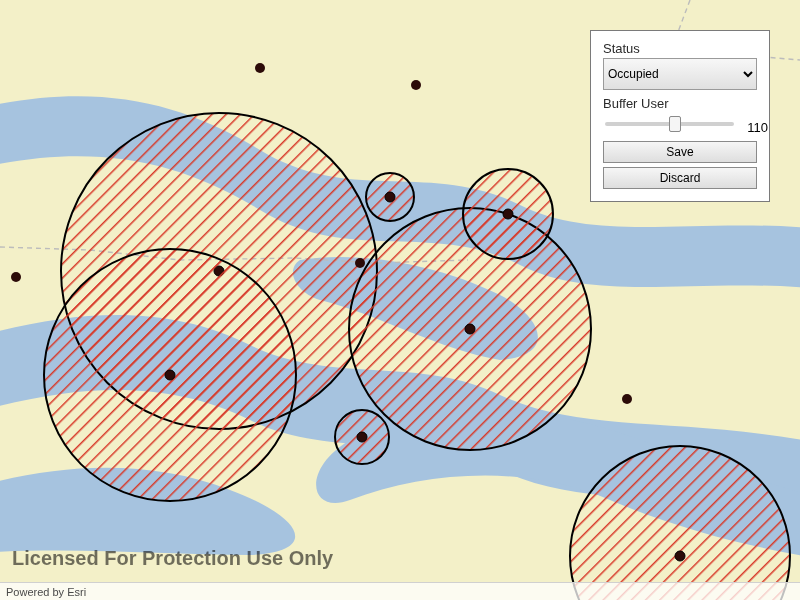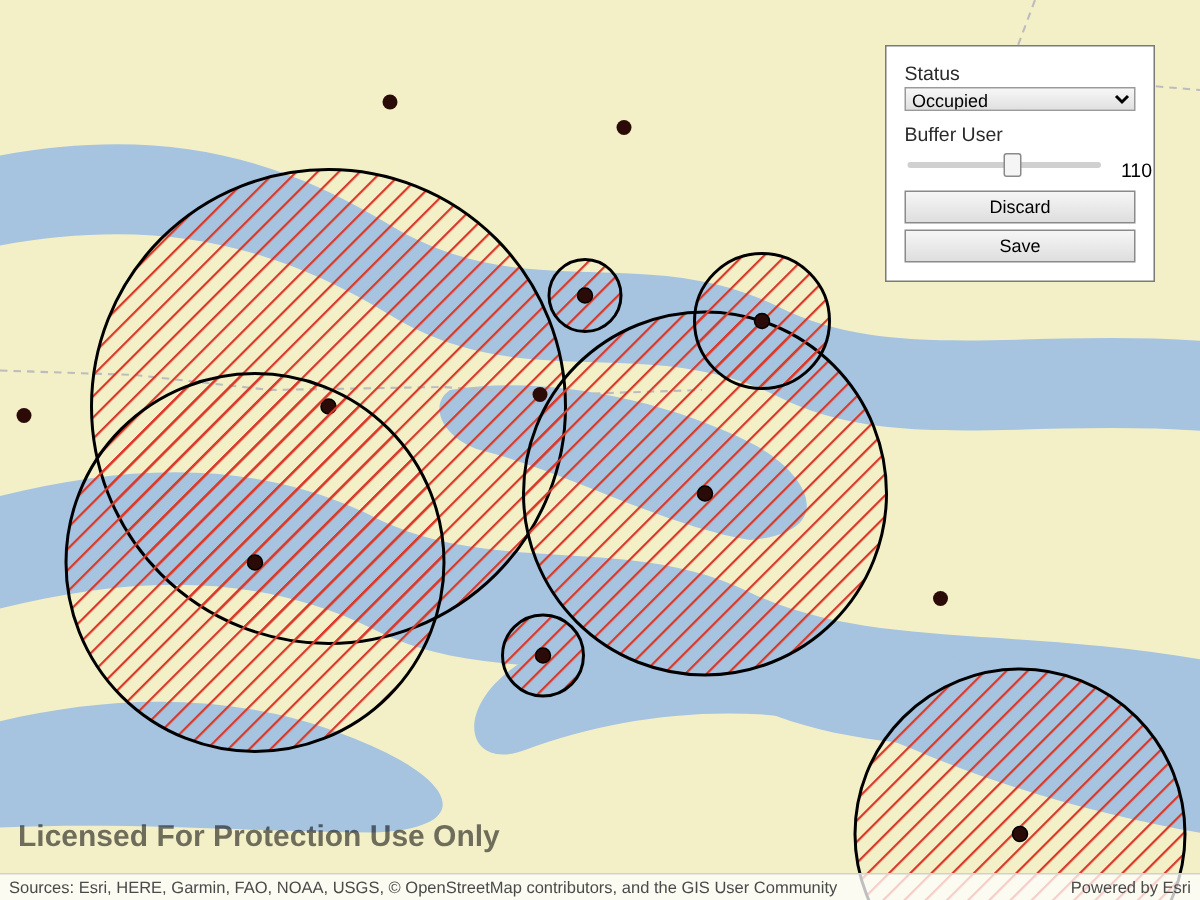--- a/index.html
+++ b/index.html
@@ -4,21 +4,21 @@
 <style>
   html,body{margin:0;padding:0;width:800px;height:600px;overflow:hidden;font-family:"Segoe UI",Arial,sans-serif;background:#f3f0c8}
   .app{position:relative;width:800px;height:600px}
   .map{position:absolute;inset:0;overflow:hidden;background:#f3f0c8}
   svg.map-svg{position:absolute;top:0;left:0}
   .watermark{position:absolute;left:12px;bottom:30px;font-size:20px;font-weight:600;color:rgba(0,0,0,0.55);user-select:none}
   .attribution{position:absolute;left:0;right:0;bottom:0;height:18px;background:rgba(255,255,255,0.75);font-size:11px;color:#4a4a4a;display:flex;justify-content:space-between;align-items:center;padding:0 6px;box-sizing:border-box;border-top:1px solid #d0d0d0}
   .panel{position:absolute;top:30px;right:30px;width:180px;background:#fff;border:1px solid #7a7a7a;padding:10px 12px 12px 12px;box-sizing:border-box}
   .panel label{display:block;font-size:13px;color:#2a2a2a;margin:0 0 2px 0}
   .panel .row{margin-bottom:6px}
-  .panel select{width:100%;font-size:12px;height:16px;border:1px solid #9a9a9a;background:linear-gradient(#f7f7f7,#e0e0e0);box-sizing:border-box}
+  .panel select{width:100%;font-size:12px;height:32px;border:1px solid #9a9a9a;background:linear-gradient(#f7f7f7,#e0e0e0);box-sizing:border-box}
   .slider-row{display:flex;align-items:flex-end;gap:6px;margin-bottom:6px}
   .slider-row input[type=range]{flex:1;height:18px}
   .slider-row .val{font-size:13px;min-width:26px;text-align:right}
   .panel button{display:block;width:100%;height:22px;font-size:12px;margin-top:4px;border:1px solid #8a8a8a;background:linear-gradient(#f6f6f6,#dedede);cursor:pointer}
   input[type=range]{-webkit-appearance:none;background:transparent}
   input[type=range]::-webkit-slider-runnable-track{height:4px;background:#d0d0d0;border-radius:2px}
   input[type=range]::-webkit-slider-thumb{-webkit-appearance:none;width:12px;height:16px;background:#f5f5f5;border:1px solid #8a8a8a;border-radius:2px;margin-top:-6px}
 </style>
 </head>
 <body>
@@ -63,34 +63,33 @@
     <g id="points">
           <circle cx="260" cy="68" r="5" fill="#2b0b08"></circle>
           <circle cx="416" cy="85" r="5" fill="#2b0b08"></circle>
           <circle cx="360" cy="263" r="5" fill="#2b0b08"></circle>
           <circle cx="627" cy="399" r="5" fill="#2b0b08"></circle>
           <circle cx="16" cy="277" r="5" fill="#2b0b08"></circle>
         </g>
   </svg>
   <div class="watermark">Licensed For Protection Use Only</div>
   <div class="attribution">
-    <span>Sources: Esri, HERE, Garmin, FAO, NOAA, USGS, © OpenStreetMap contributors, and the GIS User Community</span>
     <span>Powered by Esri</span>
   </div>
 </div>
 
 <div class="panel">
   <div class="row">
     <label>Status</label>
     <select id="sel-status"><option>Occupied</option><option>Unoccupied</option></select>
   </div>
   <div class="row">
     <label>Buffer User</label>
     <div class="slider-row">
       <input type="range" id="slider" min="0" max="200" value="110" style="">
       <span class="val">110</span>
     </div>
   </div>
+  <button>Save</button>
   <button>Discard</button>
-  <button>Save</button>
 </div>
 
 </div>
 
 </body></html>

